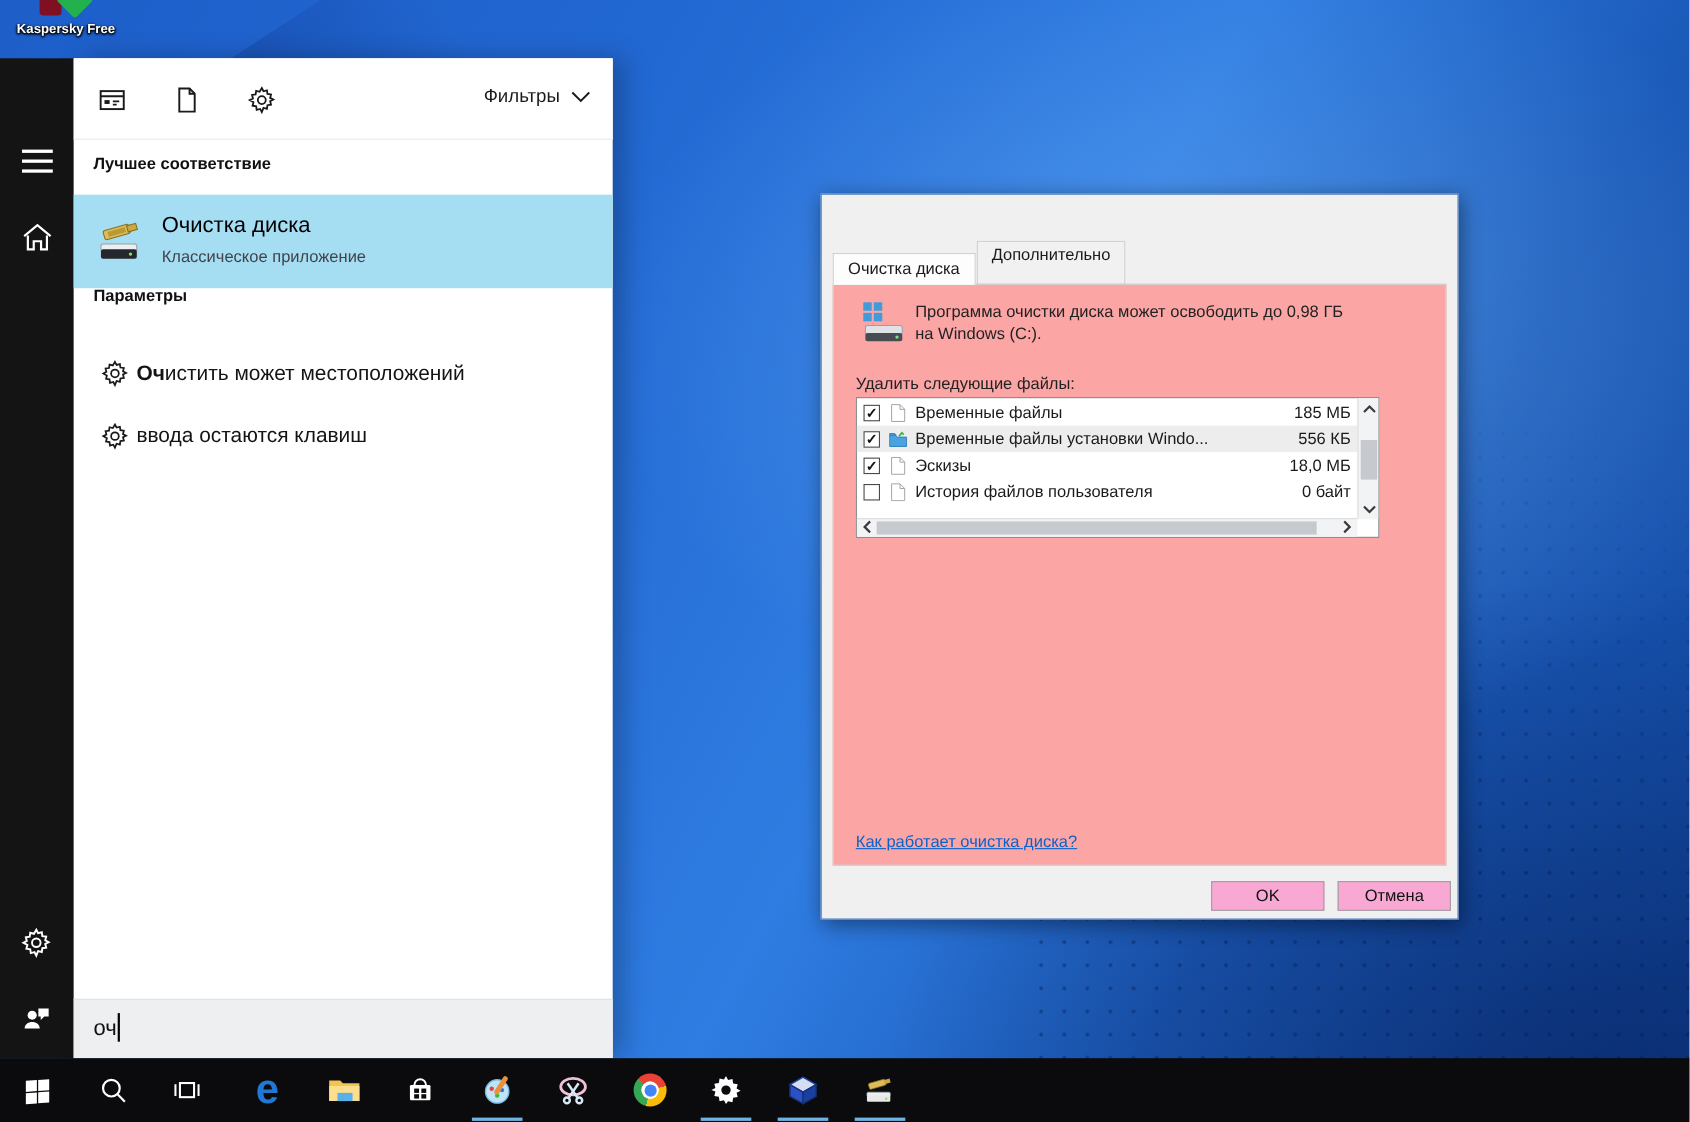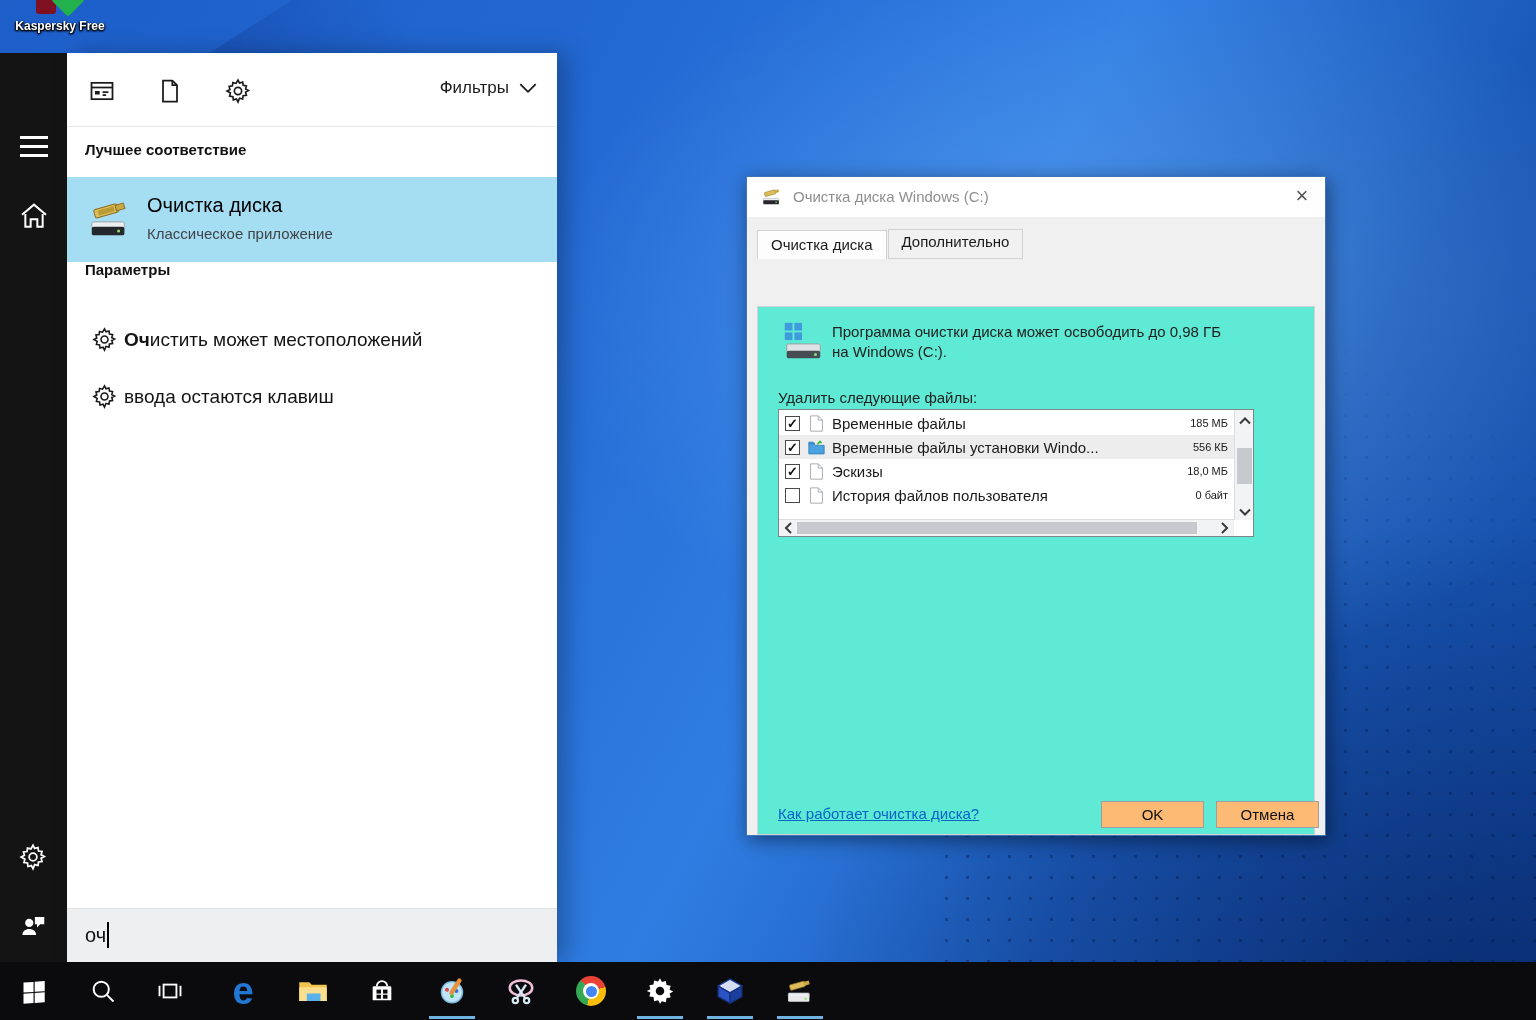--- a/index.html
+++ b/index.html
@@ -55,47 +55,47 @@
   .dlg { position:absolute; left:746px; top:176px; width:580px; height:660px; background:#f0f0f0;
     border:1px solid #3f74b8; box-shadow:2px 4px 18px rgba(0,0,0,.45); }
   .dtitle { position:absolute; left:0; top:0; width:100%; height:40px; background:#fff; }
   .dtitle .dic { position:absolute; left:14px; top:9px; }
   .dtitle .dtx { position:absolute; left:46px; top:0; line-height:40px; font-size:15px; color:#8f8f8f; }
   .dclose { position:absolute; right:0; top:0; width:46px; height:40px; text-align:center; line-height:38px;
     font-size:22px; color:#555; cursor:pointer; }
   .tabs { position:absolute; left:10px; top:54px; height:28px; display:flex; align-items:flex-end; }
   .tab { font-size:15px; color:#1a1a1a; padding:0 13px; border:1px solid #d2d2d2; cursor:pointer; }
   .tab.active { background:#fdfdfd; height:29px; line-height:28px; border-bottom:none; position:relative; z-index:2; }
-  .tab.inactive { background:#f1f1f1; height:30px; line-height:24px; margin-left:1px;text-align:center; }
-  .page { position:absolute; left:10px; top:81px; width:558px; height:529px; background:#5eead4; border:1px solid #d2d2d2;margin-top:48px; }
+  .tab.inactive { background:#f1f1f1; height:40px; line-height:24px; margin-left:1px;text-align:center; }
+  .page { position:absolute; left:10px; top:81px; width:558px; height:529px; background:#fca5a5; border:1px solid #d2d2d2; }
   .intro-ic { position:absolute; left:22px; top:12px; }
   .intro { position:absolute; left:74px; top:15px; font-size:15px; color:#222; line-height:20px; }
   .flabel { position:absolute; left:20px; top:82px; font-size:15px; color:#222; }
   .list { position:absolute; left:20px; top:102px; width:476px; height:128px; background:#fff; border:1px solid #7f8489; }
   .lrows { position:absolute; left:0; top:1px; width:455px; }
   .lrow { display:flex; align-items:center; height:24px; padding:0 6px; cursor:default; }
   .lrow.sel { background:#ededed; }
   .cb { width:15px; height:15px; border:1px solid #4a4a4a; background:#fff; margin-right:8px; flex:0 0 auto;
     font-size:13px; font-weight:700; color:#111; line-height:13px; text-align:center; cursor:pointer; }
   .fic2 { width:17px; height:17px; margin-right:7px; flex:0 0 auto; }
   .fname { flex:1; font-size:15px; color:#1a1a1a; white-space:nowrap; overflow:hidden; }
-  .fsize { font-size:11px; color:#1a1a1a; margin-left:6px; }
+  .fsize { font-size:15px; color:#1a1a1a; margin-left:6px; }
   .vscroll { position:absolute; right:0; top:0; width:19px; height:110px; background:#f2f3f5; border-left:1px solid #dcdcdc; }
   .vthumb { position:absolute; left:2px; top:38px; width:15px; height:36px; background:#c6cacf; }
   .varr { position:absolute; left:0; width:19px; height:16px; text-align:center; cursor:pointer; }
   .hscroll { position:absolute; left:0; bottom:0; width:455px; height:17px; background:#f2f3f5; border-top:1px solid #dcdcdc; }
   .hthumb { position:absolute; left:18px; top:2px; width:400px; height:12px; background:#c6cacf; }
   .harr { position:absolute; top:0; width:16px; height:17px; text-align:center; cursor:pointer; }
   .spaceline { position:absolute; left:20px; top:246px; width:462px; display:flex; justify-content:space-between; }
   .spaceline div { font-size:15px; color:#1a1a1a; }
   .group { position:absolute; left:20px; top:278px; width:474px; height:204px; border:1px solid #d4dce2; }
   .legend { position:absolute; left:12px; top:-9px; background:#fdfdfd; padding:0 5px; font-size:15px; color:#1a1a1a; }
   .gtext { margin:18px 14px; font-size:15px; color:#1a1a1a; line-height:19.5px; }
   .dlink { position:absolute; left:20px; top:498px; font-size:15px; color:#0a63c9; text-decoration:underline; cursor:pointer; }
-  .btn { position:absolute; top:624px; width:103px; height:27px; background:#fdba74; border:1px solid #9e9e9e;
+  .btn { position:absolute; top:624px; width:103px; height:27px; background:#f9a8d4; border:1px solid #9e9e9e;
     font-size:15px; color:#111; text-align:center; line-height:25px; cursor:pointer; }
   .btn.ok { left:354px; } .btn.cancel { left:469px; }
 
   
   .taskbar { position:absolute; left:0; top:962px; width:100%; height:58px; background:#0b0b0d; }
   .tbi { position:absolute; top:0; width:48px; height:58px; display:flex; align-items:center; justify-content:center; cursor:pointer; }
   .tbi .under { position:absolute; left:1px; bottom:1px; width:46px; height:3px; background:#6fb3e0; }
   .edge-e { font-size:38px; font-weight:700; color:#2178d4; line-height:38px; }
   .chrome-ic { width:30px; height:30px; border-radius:50%;
     background:conic-gradient(from -45deg, #ea4335 0 120deg, #fbbc05 120deg 240deg, #34a853 240deg 360deg);
@@ -218,35 +218,20 @@
         <div>ввода остаются клавиш</div>
       </div>
     </div>
 
     <div class="searchbox">
       <div class="sv"><span>оч</span><span class="caret"></span></div>
     </div>
   </div>
 
   <div class="dlg">
-    <div class="dtitle">
-      <div class="dic">
-        <svg width="22" height="22" viewBox="0 0 48 48">
-          <g transform="rotate(-16 24 17)">
-              <rect x="8" y="10" width="25" height="9" rx="2" fill="#dcbd58" stroke="#8a6d1f"></rect>
-              <rect x="31" y="11.5" width="9" height="6" fill="#caa843"></rect>
-            </g>
-          <rect x="5" y="27" width="34" height="6" rx="2" fill="#eceff1" stroke="#9aa0a6"></rect>
-          <rect x="5" y="31" width="34" height="9" rx="2" fill="#24272b"></rect>
-          <circle cx="33" cy="35.5" r="1.8" fill="#8fe06c"></circle>
-          </svg>
-      </div>
-      <div class="dtx">Очистка диска Windows (C:)</div>
-      <div class="dclose">×</div>
-    </div>
 
     <div class="tabs">
       <div class="tab active">Очистка диска</div>
       <div class="tab inactive">Дополнительно</div>
     </div>
 
     <div class="page">
       <div class="intro-ic">
         <svg width="46" height="46" viewBox="0 0 48 48">
           <g fill="#3f9bdc">

